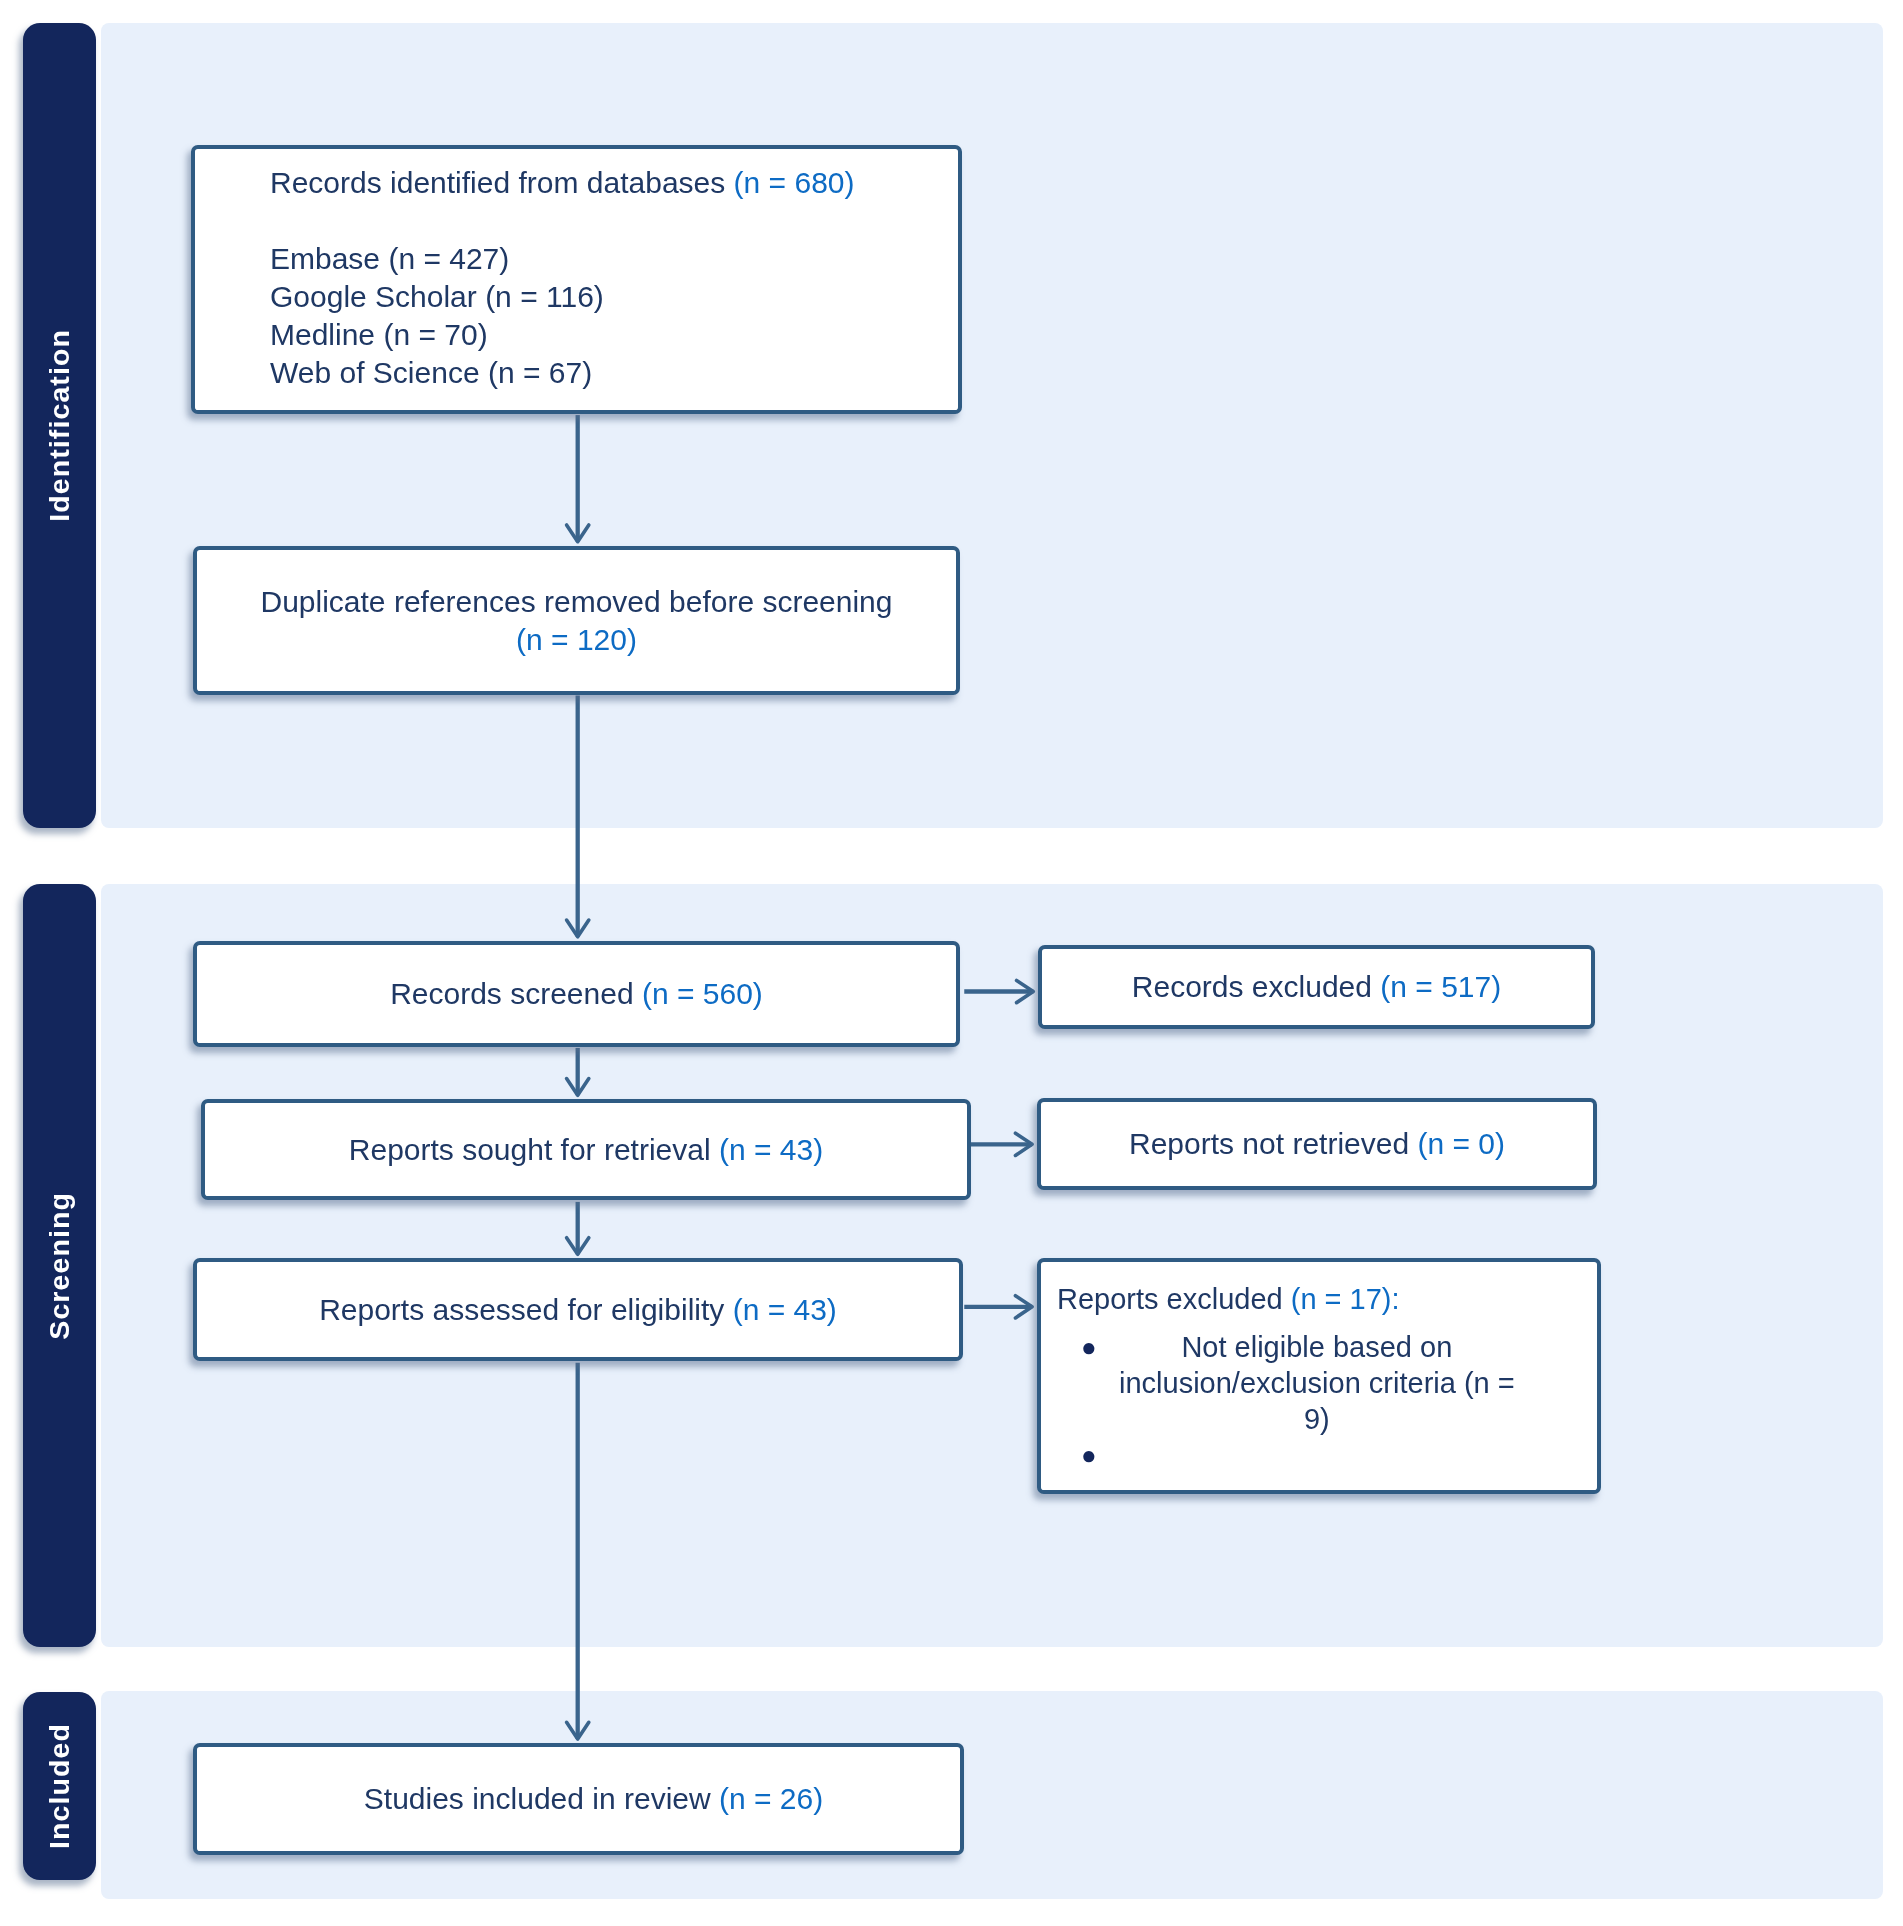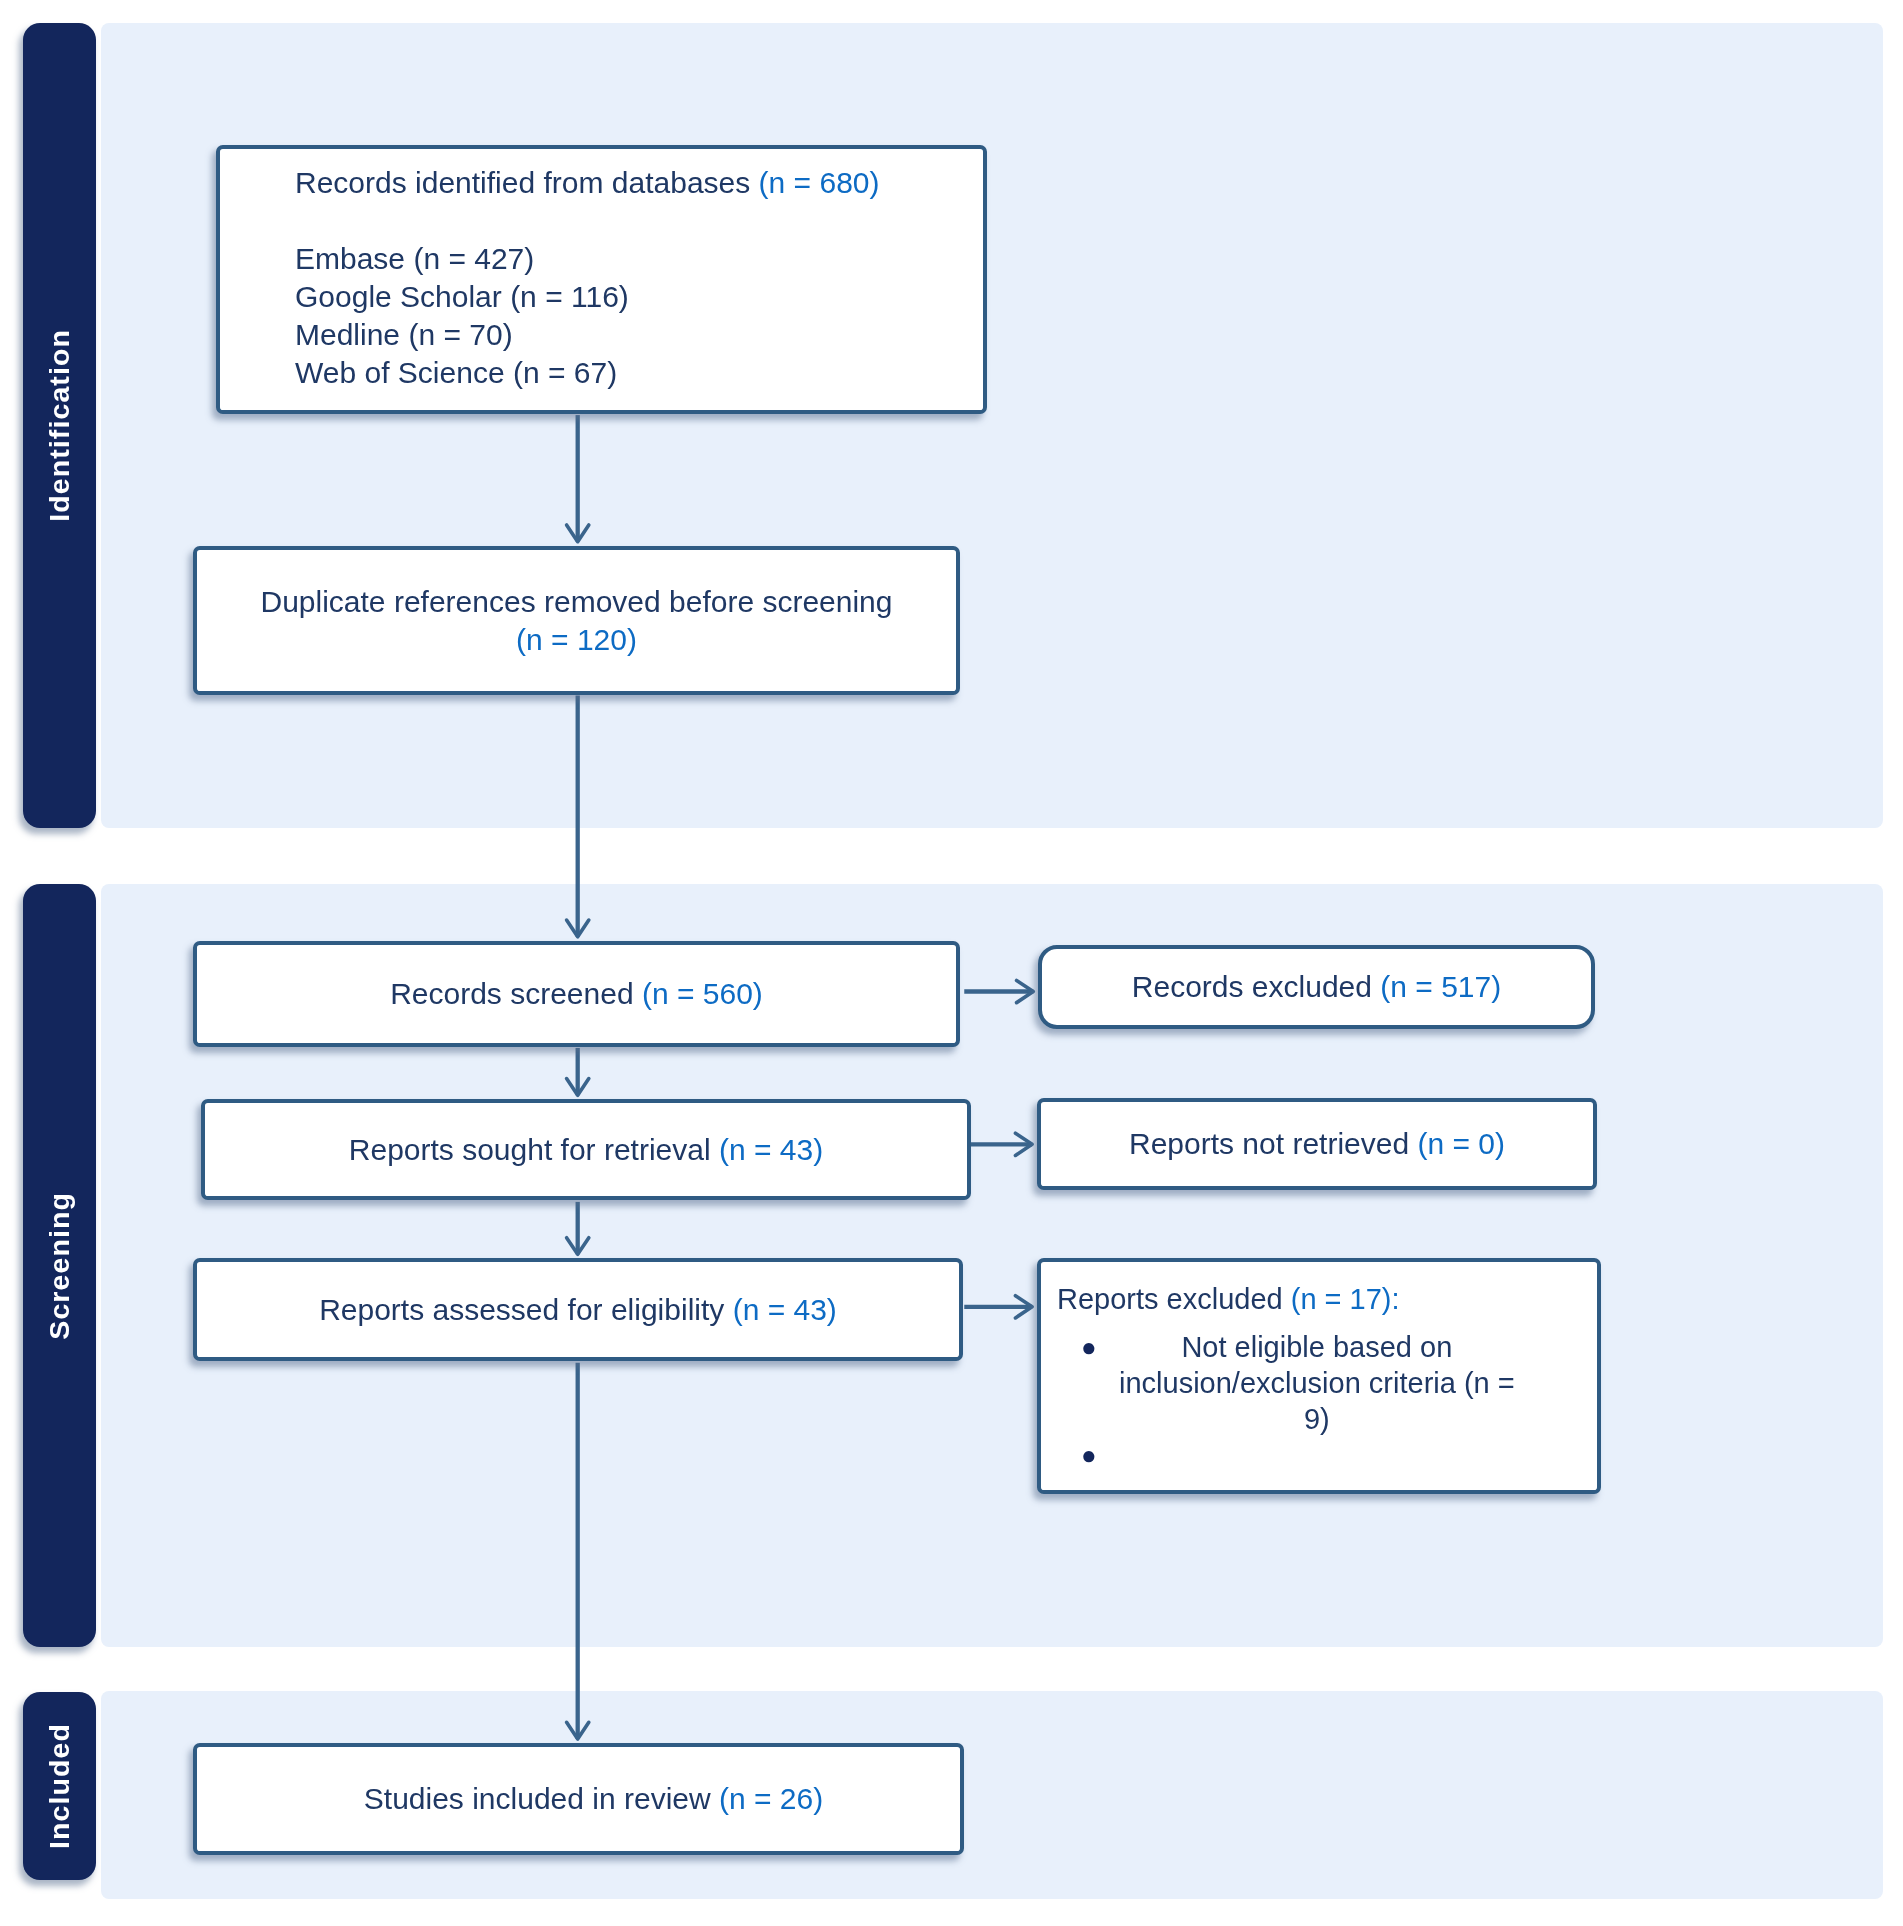--- a/index.html
+++ b/index.html
@@ -62,24 +62,24 @@
     line-height: 38px;
   }
   .box.center {
     display: flex;
     align-items: center;
     justify-content: center;
     text-align: right;
   }
   .box.column { flex-direction: column; }
 
-  #box-identified        { left: 191px;  top: 145px;  width: 771px; height: 269px; padding: 15px 23px 4px 75px; margin-left: 25px; }
+  #box-identified        { left: 191px;  top: 145px;  width: 771px; height: 269px; padding: 15px 23px 4px 75px; }
   #box-duplicates        { left: 193px;  top: 546px;  width: 767px; height: 149px; }
   #box-screened          { left: 193px;  top: 941px; width: 767px; height: 106px; }
-  #box-records-excluded  { left: 1038px; top: 945px; width: 557px;  height: 84px; border-radius: 19px; }
+  #box-records-excluded  { left: 1038px; top: 945px; width: 557px;  height: 84px; }
   #box-sought            { left: 201px;  top: 1099px; width: 770px; height: 101px; }
   #box-not-retrieved     { left: 1037px; top: 1098px; width: 560px;  height: 92px; }
   #box-assessed          { left: 193px;  top: 1258px; width: 770px; height: 103px; }
   #box-reports-excluded  { left: 1037px; top: 1258px; width: 564px;  height: 236px; padding: 19.4px 15px 0 16px; font-size: 29px; line-height: 36px; }
   #box-included-studies  { left: 193px;  top: 1743px; width: 771px; height: 112px; padding-left: 30px; }
 
   .n-blue { color: #0D6BC4; }
   .spacer-line { height: 38px; }
 
   .reason-list {

